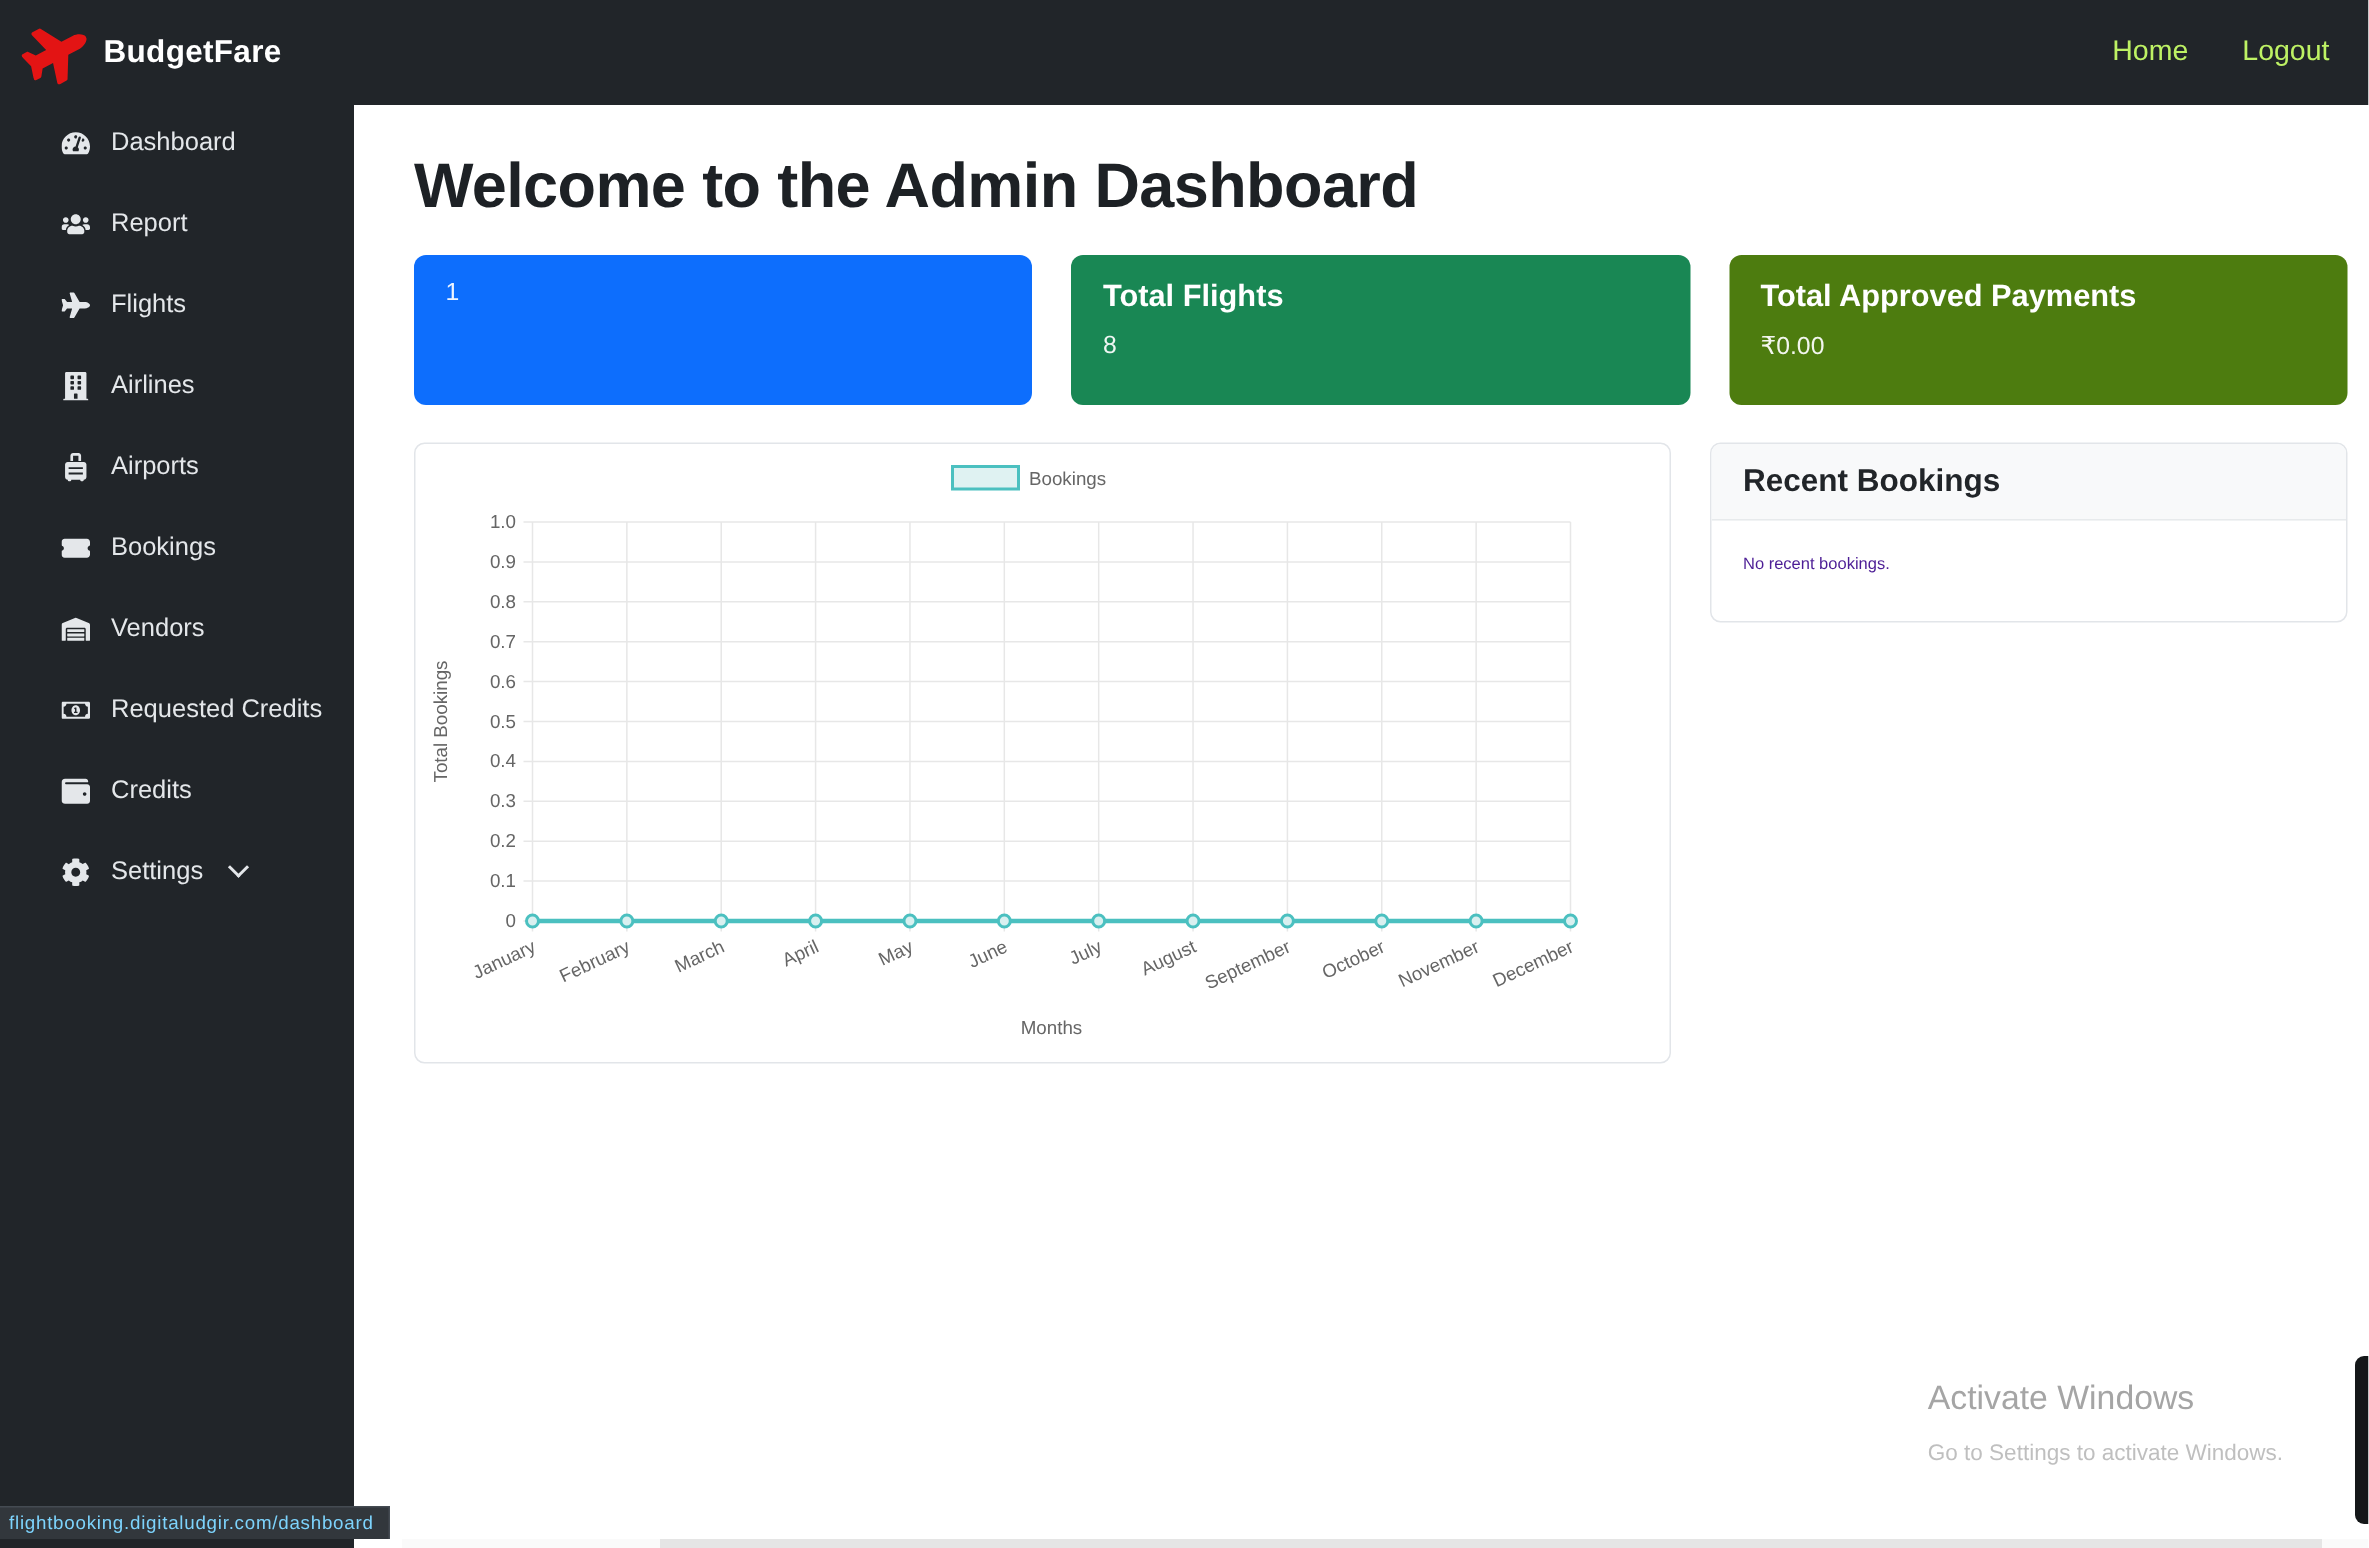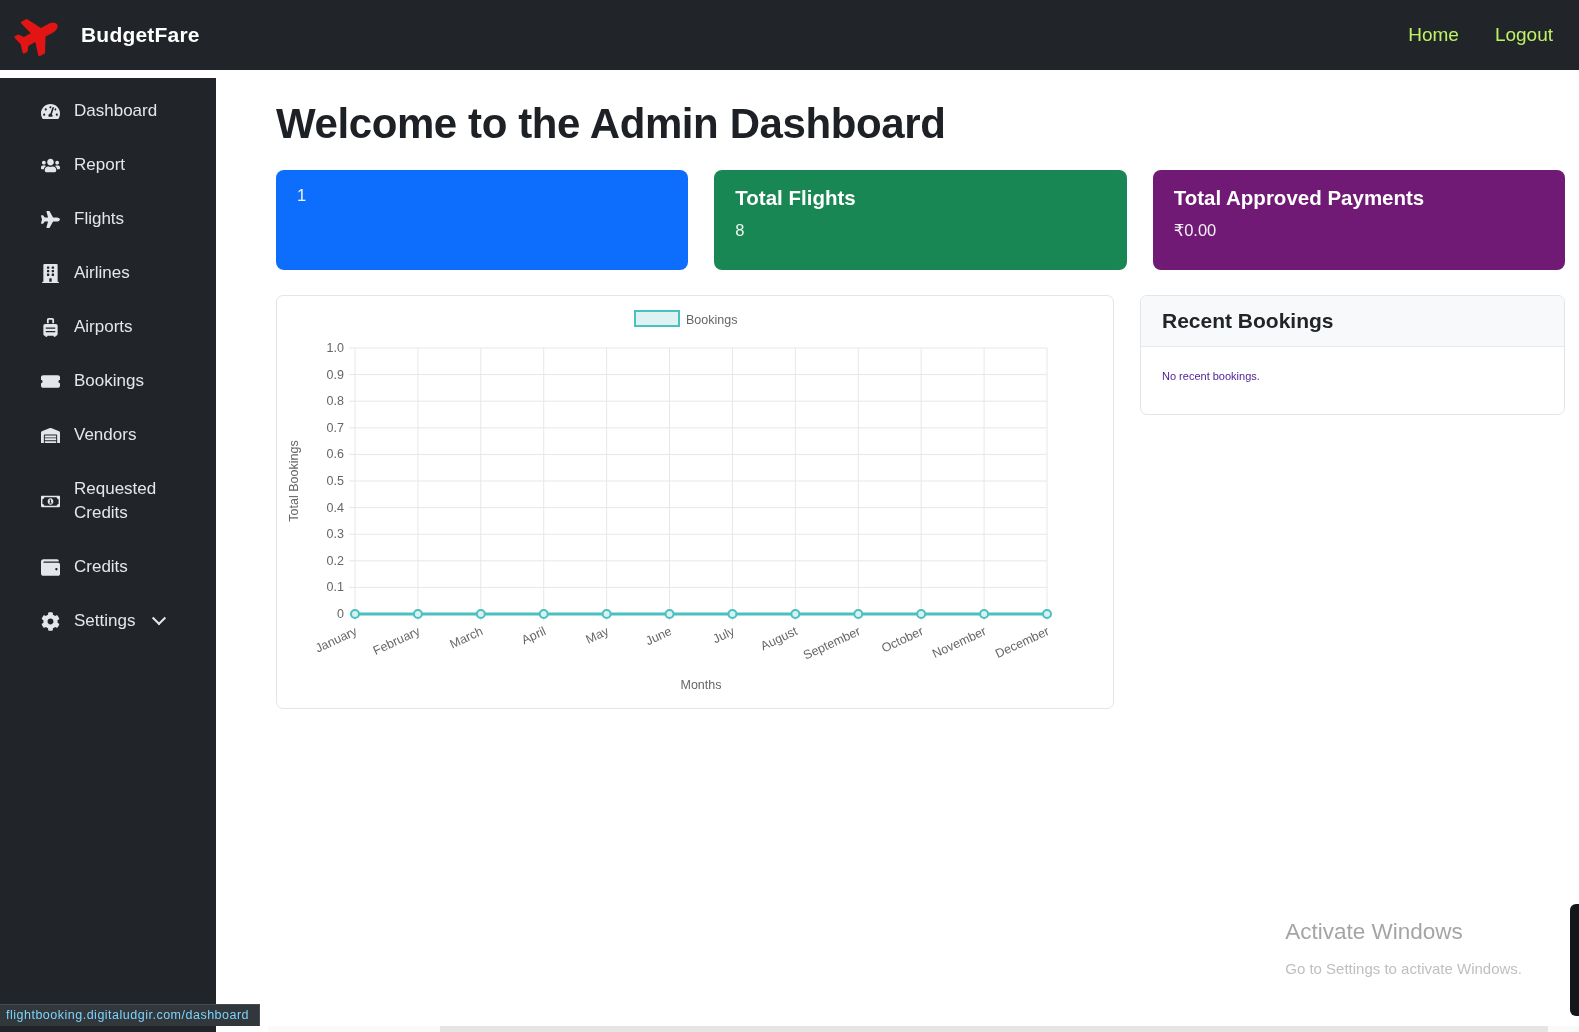--- a/index.html
+++ b/index.html
@@ -4,28 +4,28 @@
 <style>
   html,body{margin:0;padding:0}
   body{
     width:1579px;height:1032px;overflow:hidden;position:relative;
     background:#fff;font-family:"Liberation Sans","DejaVu Sans",sans-serif;
     -webkit-font-smoothing:antialiased;
   }
   
   .topbar{height:70px;background:#212529;display:flex;align-items:center;
     padding:0 26px 0 14px;box-sizing:border-box;position:relative;z-index:6}
-  .brand{display:flex;align-items:center;gap:19px;cursor:pointer}
+  .brand{display:flex;align-items:center;gap:7px;cursor:pointer}
   .brand-logo{width:48px;height:48px;display:flex;align-items:center;justify-content:center}
   .brand-logo svg{width:44px;height:44px;fill:#e31414;transform:rotate(-28deg)}
   .brand-name{color:#fff;font-size:21px;font-weight:700;letter-spacing:.2px}
   .top-links{margin-left:auto;display:flex;gap:36px;align-items:center}
   .top-link{color:#bef264;font-size:19px;cursor:pointer}
   
-  .sidebar{position:absolute;top:78px;left:0;bottom:0;width:216px;background:#212529;z-index:4}
+  .sidebar{position:absolute;top:62px;left:0;bottom:0;width:236px;background:#212529;z-index:4}
   .side-nav{padding-top:6px}
   .side-item{display:flex;align-items:center;gap:14px;padding:15px 14px 15px 40px;
     color:#e4e7ea;font-size:17px;cursor:pointer;line-height:24px}
   .side-icon{width:20px;height:20px;display:flex;align-items:center;justify-content:center;flex:0 0 20px}
   .side-icon svg{width:19px;height:19px;fill:currentColor;display:block}
   .chev{width:8px;height:8px;border-right:2px solid #e4e7ea;border-bottom:2px solid #e4e7ea;
     transform:rotate(45deg) translate(-2px,-2px);margin-left:5px;display:inline-block}
   
   .main{position:absolute;left:268px;top:70px;right:0;bottom:0;background:#fff;
     padding:22px 14px 0 8px;box-sizing:border-box;overflow:hidden}
@@ -163,21 +163,21 @@
   <h1 class="page-title">Welcome to the Admin Dashboard</h1>
 
   <div class="stats-row">
     <div class="stat-card" style="background: rgb(13, 110, 253);">
       <div class="stat-value">1</div>
     </div>
     <div class="stat-card" style="background: rgb(25, 135, 84);">
       <div class="stat-label">Total Flights</div>
       <div class="stat-value">8</div>
     </div>
-    <div class="stat-card" style="background: #701a75;">
+    <div class="stat-card" style="background: #4d7c0f;">
       <div class="stat-label">Total Approved Payments</div>
       <div class="stat-value">₹0.00</div>
     </div>
   </div>
 
   <div class="content-row">
     <div class="card report-card">
       <div class="report-body" id="chart"><svg id="chart-svg" width="816" height="402">
             <line x1="68" y1="310" x2="766" y2="310" stroke="#e7e7e7" stroke-width="1"></line>
             <text x="63" y="314" text-anchor="end" font-size="12.5" fill="#666666">0</text>

